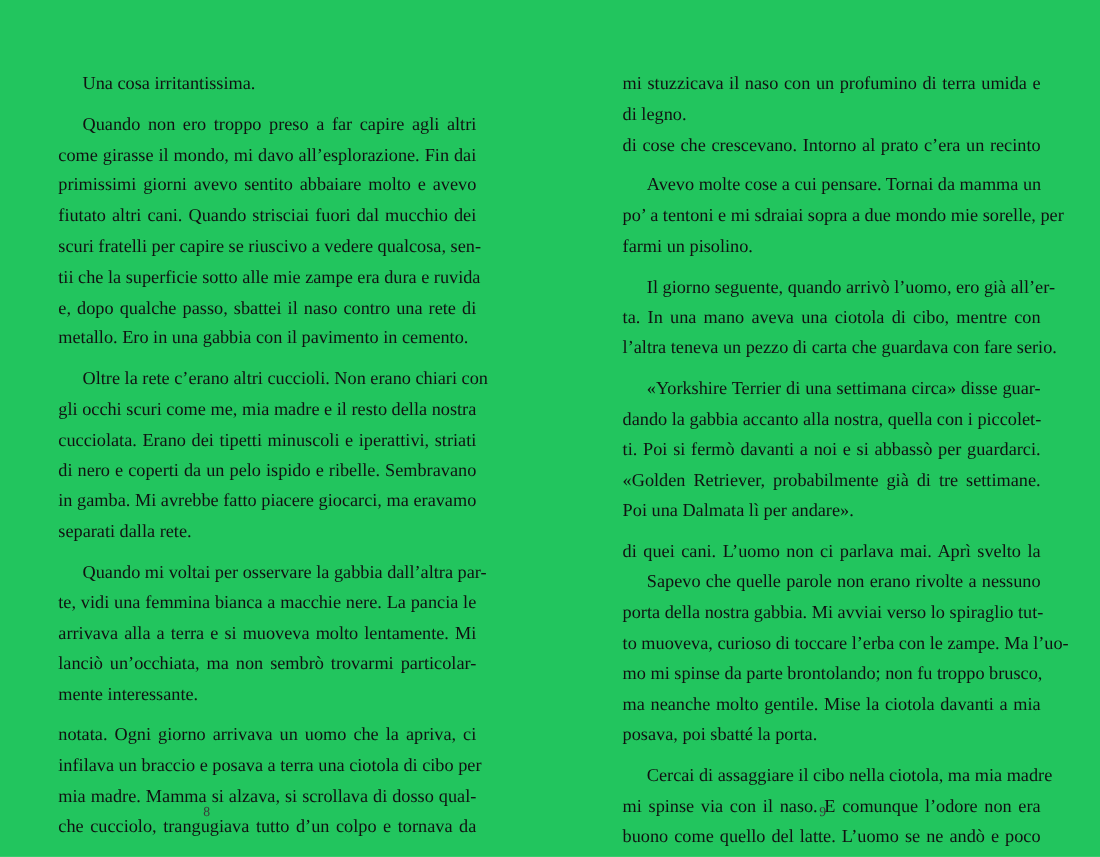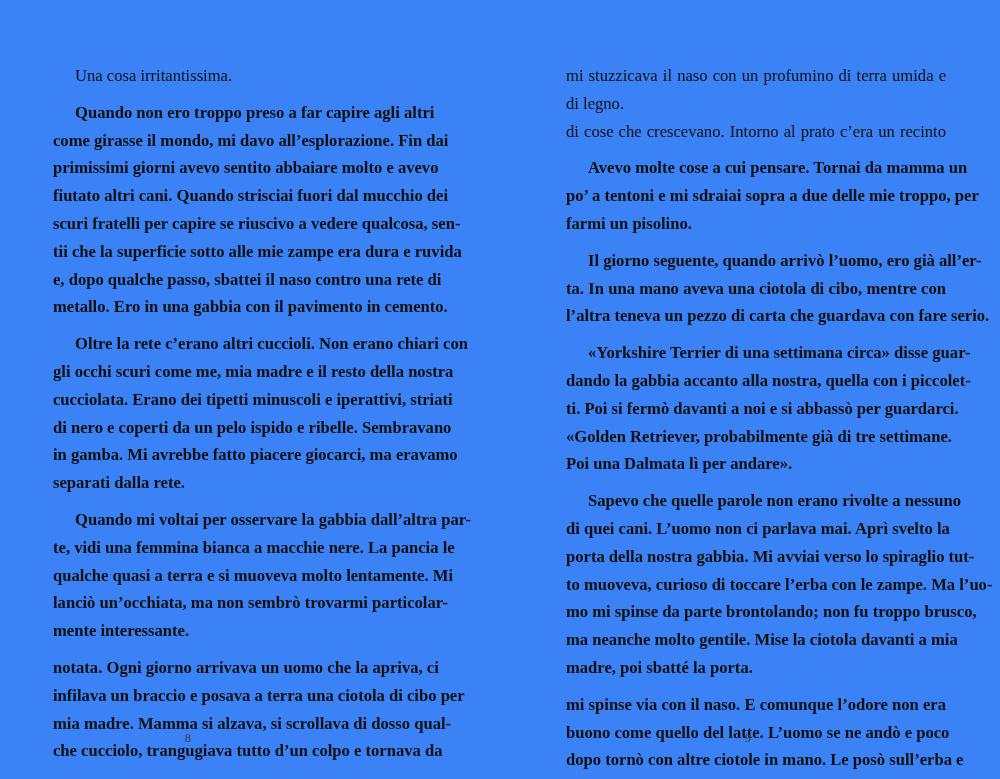--- a/index.html
+++ b/index.html
@@ -12,21 +12,21 @@
     height: 779px;
     font-family: "Liberation Serif", "DejaVu Serif", serif;
     color: #000000;
     overflow: hidden;
   }
 
   #spread {
     position: relative;
     width: 1000px;
     height: 779px;
-    background: #3b82f6;
+    background: #22c55e;
     display: flex;
     box-sizing: border-box;
   }
 
   .page {
     position: relative;
     width: 500px;
     height: 779px;
     box-sizing: border-box;
   }
@@ -44,21 +44,20 @@
 
   .page-left .text-column  { left: 53px; }
   .page-right .text-column { left: 66px; }
 
   .para {
     margin: 0;
     padding: 0;
   }
   .para + .para {
     margin-top: 9px;
-    font-weight: bold;
   }
 
   
   .line {
     display: block;
     white-space: pre;
     text-align: justify;
     text-align-last: justify;
     height: 27.8px;
   }
@@ -105,21 +104,21 @@
           <span class="line indent">Oltre la rete c’erano altri cuccioli. Non erano chiari con</span>
           <span class="line">gli occhi scuri come me, mia madre e il resto della nostra</span>
           <span class="line">cucciolata. Erano dei tipetti minuscoli e iperattivi, striati</span>
           <span class="line">di nero e coperti da un pelo ispido e ribelle. Sembravano</span>
           <span class="line">in gamba. Mi avrebbe fatto piacere giocarci, ma eravamo</span>
           <span class="line last">separati dalla rete.</span>
         </div>
         <div class="para">
           <span class="line indent">Quando mi voltai per osservare la gabbia dall’altra par-</span>
           <span class="line">te, vidi una femmina bianca a macchie nere. La pancia le</span>
-          <span class="line">qualche quasi a terra e si muoveva molto lentamente. Mi</span>
+          <span class="line">arrivava alla a terra e si muoveva molto lentamente. Mi</span>
           <span class="line">lanciò un’occhiata, ma non sembrò trovarmi particolar-</span>
           <span class="line last">mente interessante.</span>
         </div>
         <div class="para">
           <span class="line">notata. Ogni giorno arrivava un uomo che la apriva, ci</span>
           <span class="line">infilava un braccio e posava a terra una ciotola di cibo per</span>
           <span class="line">mia madre. Mamma si alzava, si scrollava di dosso qual-</span>
           <span class="line">che cucciolo, trangugiava tutto d’un colpo e tornava da</span>
         </div>
       </div>
@@ -128,45 +127,46 @@
 
   <div class="page page-right">
     <div class="text-column" id="right-col">
         <div class="para">
           <span class="line">mi stuzzicava il naso con un profumino di terra umida e</span>
           <span class="line last">di legno.</span>
           <span class="line">di cose che crescevano. Intorno al prato c’era un recinto</span>
         </div>
         <div class="para">
           <span class="line indent">Avevo molte cose a cui pensare. Tornai da mamma un</span>
-          <span class="line">po’ a tentoni e mi sdraiai sopra a due delle mie troppo, per</span>
+          <span class="line">po’ a tentoni e mi sdraiai sopra a due mondo mie sorelle, per</span>
           <span class="line last">farmi un pisolino.</span>
         </div>
         <div class="para">
           <span class="line indent">Il giorno seguente, quando arrivò l’uomo, ero già all’er-</span>
           <span class="line">ta. In una mano aveva una ciotola di cibo, mentre con</span>
           <span class="line last">l’altra teneva un pezzo di carta che guardava con fare serio.</span>
         </div>
         <div class="para">
           <span class="line indent">«Yorkshire Terrier di una settimana circa» disse guar-</span>
           <span class="line">dando la gabbia accanto alla nostra, quella con i piccolet-</span>
           <span class="line">ti. Poi si fermò davanti a noi e si abbassò per guardarci.</span>
           <span class="line">«Golden Retriever, probabilmente già di tre settimane.</span>
           <span class="line last">Poi una Dalmata lì per andare».</span>
         </div>
         <div class="para">
+          <span class="line">di quei cani. L’uomo non ci parlava mai. Aprì svelto la</span>
           <span class="line indent">Sapevo che quelle parole non erano rivolte a nessuno</span>
-          <span class="line">di quei cani. L’uomo non ci parlava mai. Aprì svelto la</span>
           <span class="line">porta della nostra gabbia. Mi avviai verso lo spiraglio tut-</span>
           <span class="line">to muoveva, curioso di toccare l’erba con le zampe. Ma l’uo-</span>
           <span class="line">mo mi spinse da parte brontolando; non fu troppo brusco,</span>
           <span class="line">ma neanche molto gentile. Mise la ciotola davanti a mia</span>
-          <span class="line last">madre, poi sbatté la porta.</span>
+          <span class="line last">posava, poi sbatté la porta.</span>
         </div>
         <div class="para">
+          <span class="line indent">Cercai di assaggiare il cibo nella ciotola, ma mia madre</span>
           <span class="line">mi spinse via con il naso. E comunque l’odore non era</span>
           <span class="line">buono come quello del latte. L’uomo se ne andò e poco</span>
           <span class="line">dopo tornò con altre ciotole in mano. Le posò sull’erba e</span>
         </div>
       </div>
     <div class="folio">9</div>
   </div>
 
 </div>
 

